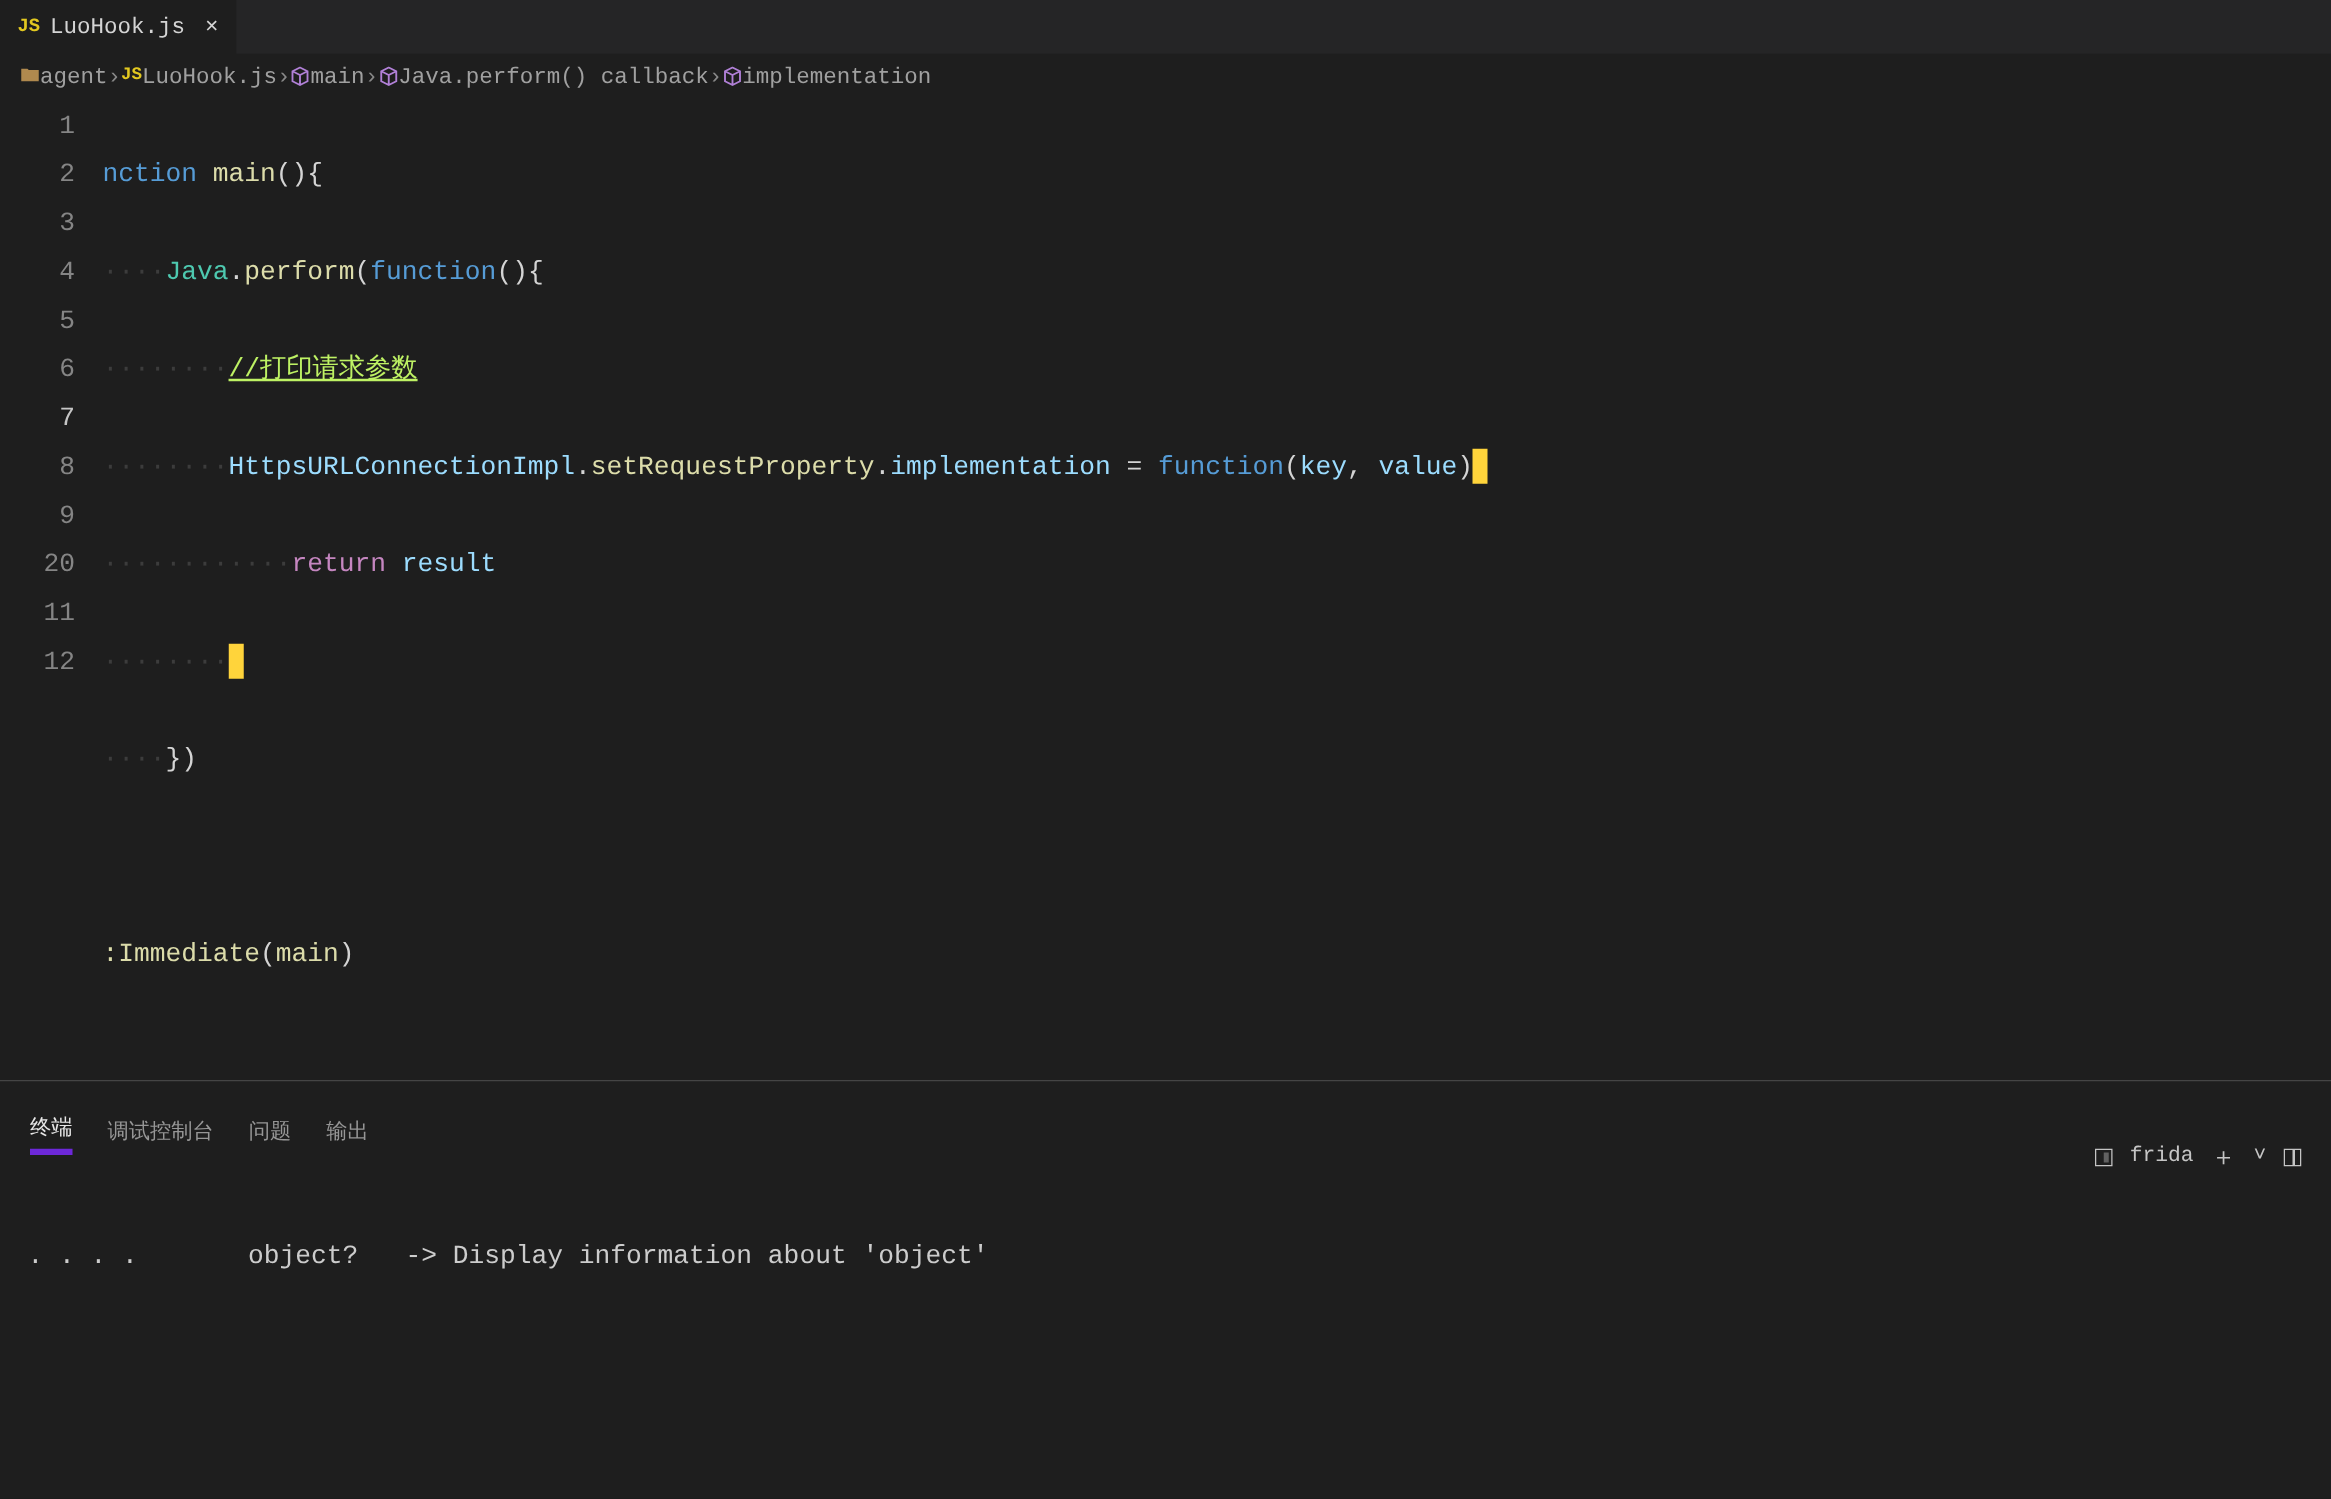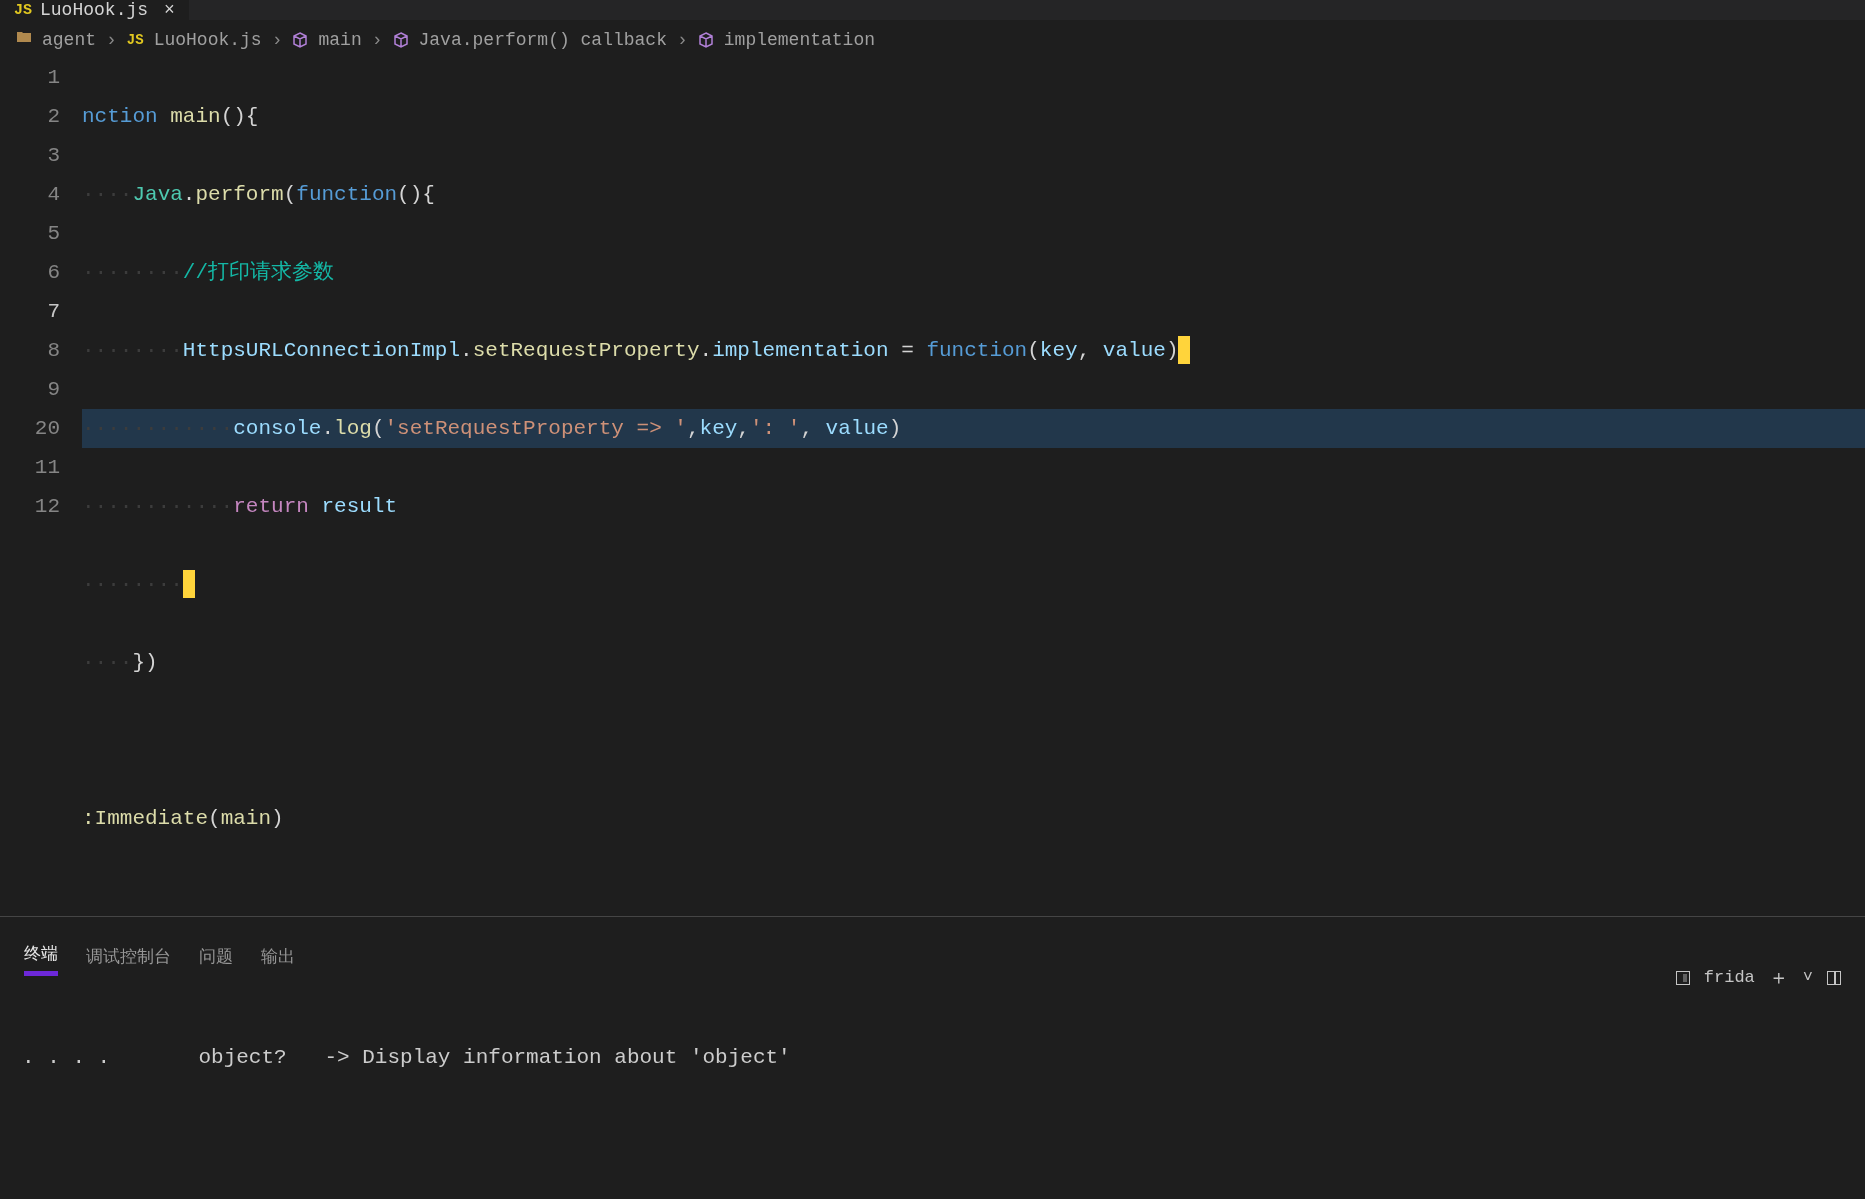--- a/index.html
+++ b/index.html
@@ -26,23 +26,22 @@
   padding: 0 14px;
   background: #1e1e1e;
   height: 100%;
   gap: 8px;
   font-size: 18px;
 }
 .tab .js-icon { color: #e2c820; font-weight: bold; font-size: 15px; }
 .tab .close { color: #d4d4d4; margin-left: 8px; font-size: 18px; }
 .breadcrumbs {
   display: flex;
-  align-items: center;
   padding: 8px 16px;
-  gap: 10px;
+  gap: 0;
   font-size: 18px;
   color: #a0a0a0;
 }
 .breadcrumbs .sep { color: #888; }
 .breadcrumbs .js-icon { color: #e2c820; font-weight: bold; font-size: 14px; }
 .cube-icon {
   display: inline-block;
   width: 16px; height: 16px;
   color: #b180d7;
   vertical-align: middle;
@@ -71,21 +70,21 @@
   white-space: pre;
   position: relative;
 }
 .line { height: 39px; position: relative; }
 .line.highlight { background: rgba(38, 79, 120, 0.5); }
 .ws-dot { color: #3c3c3c; }
 .kw { color: #569cd6; }
 .fn { color: #dcdcaa; }
 .cls { color: #4ec9b0; }
 .str { color: #ce9178; }
-.cmt { color: #14b8a6; }
+.cmt { color: #bef264; text-decoration: underline; }
 .pun { color: #d4d4d4; }
 .var { color: #9cdcfe; }
 .cursor-block {
   display: inline-block;
   width: 12px; height: 28px;
   background: #ffd43b;
   vertical-align: middle;
 }
 .panel {
   border-top: 1px solid #454545;
@@ -173,21 +172,20 @@
     <div>9</div>
     <div>20</div>
     <div>11</div>
     <div>12</div>
   </div>
   <div class="code">
 <div class="line"><span class="kw">nction </span><span class="fn">main</span><span class="pun">(){</span></div>
 <div class="line"><span class="ws-dot">····</span><span class="cls">Java</span><span>.</span><span class="fn">perform</span><span>(</span><span class="kw">function</span><span class="pun">(){</span></div>
 <div class="line"><span class="ws-dot">········</span><span class="cmt">//打印请求参数</span></div>
 <div class="line"><span class="ws-dot">········</span><span class="var">HttpsURLConnectionImpl</span><span>.</span><span class="fn">setRequestProperty</span><span>.</span><span class="var">implementation</span><span> = </span><span class="kw">function</span><span>(</span><span class="var">key</span><span>, </span><span class="var">value</span><span>)</span><span class="cursor-block"></span></div>
-<div class="line highlight"><span class="ws-dot">············</span><span class="var">console</span><span>.</span><span class="fn">log</span><span>(</span><span class="str">'setRequestProperty =&gt; '</span><span>,</span><span class="var">key</span><span>,</span><span class="str">': '</span><span>, </span><span class="var">value</span><span>)</span></div>
 <div class="line"><span class="ws-dot">············</span><span style="color:#c586c0">return </span><span class="var">result</span></div>
 <div class="line"><span class="ws-dot">········</span><span class="cursor-block"></span></div>
 <div class="line"><span class="ws-dot">····</span><span class="pun">})</span></div>
 <div class="line"></div>
 <div class="line"><span class="fn">:Immediate</span><span>(</span><span class="fn">main</span><span>)</span></div>
   </div>
 </div>
 
 <div class="panel">
   <div class="panel-tabs">

